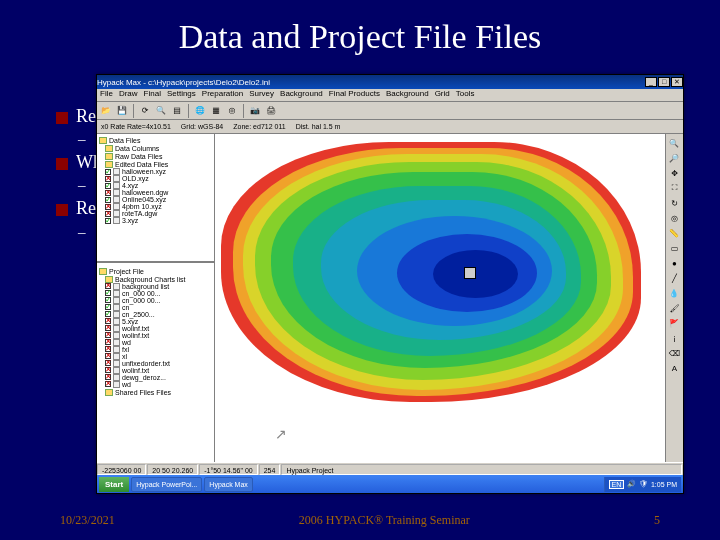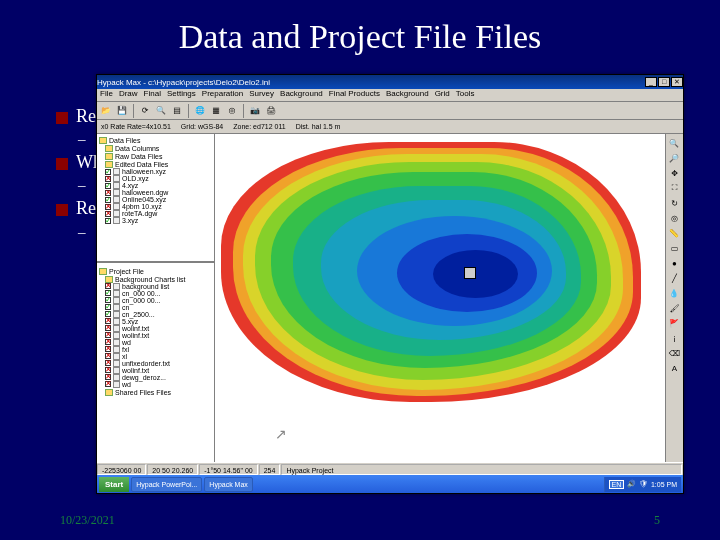--- a/index.html
+++ b/index.html
@@ -33,21 +33,21 @@
     width: 12px; height: 12px;
     background: #8b0000;
     margin-right: 8px;
     vertical-align: middle;
   }
   .bullets .sub { margin-left: 22px; font-size: 15px; }
   .footer {
     position: absolute;
     bottom: 12px;
     left: 0; right: 0;
-    color: #15803d;
+    color: #a16207;
     font-size: 12px;
     font-family: "Times New Roman", serif;
     display: flex;
     justify-content: space-between;
     padding: 0 60px;
   }
   
   .appwin {
     position: absolute;
     left: 96px;
@@ -232,20 +232,21 @@
   <div class="b1">Red</div>
   <div class="sub">–</div>
   <div class="b1">Whi</div>
   <div class="sub">–</div>
   <div class="b1">Red</div>
   <div class="sub">–</div>
 </div>
 
 <div class="footer">
   <span>10/23/2021</span>
+  <span>2006 HYPACK® Training Seminar</span>
   <span>5</span>
 </div>
 
 <div class="appwin">
   <div class="titlebar">
     <span class="txt">Hypack Max - c:\Hypack\projects\Delo2\Delo2.ini</span>
     <span class="winbtn">_</span>
     <span class="winbtn">□</span>
     <span class="winbtn">✕</span>
   </div>

